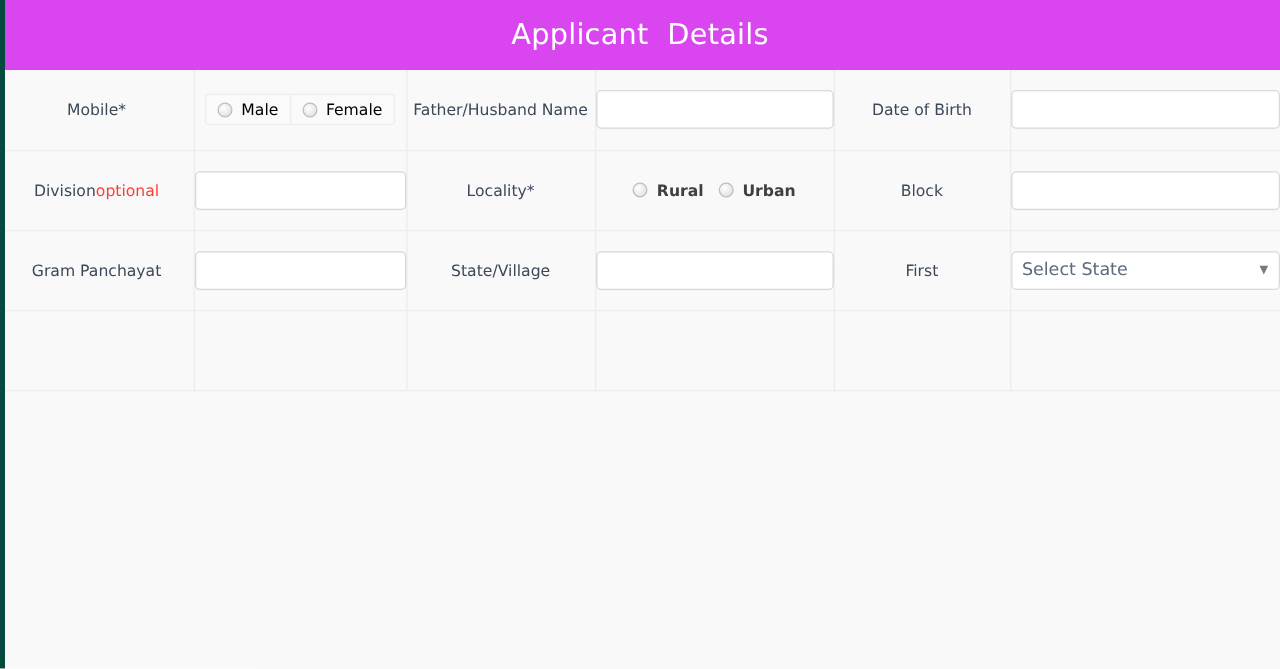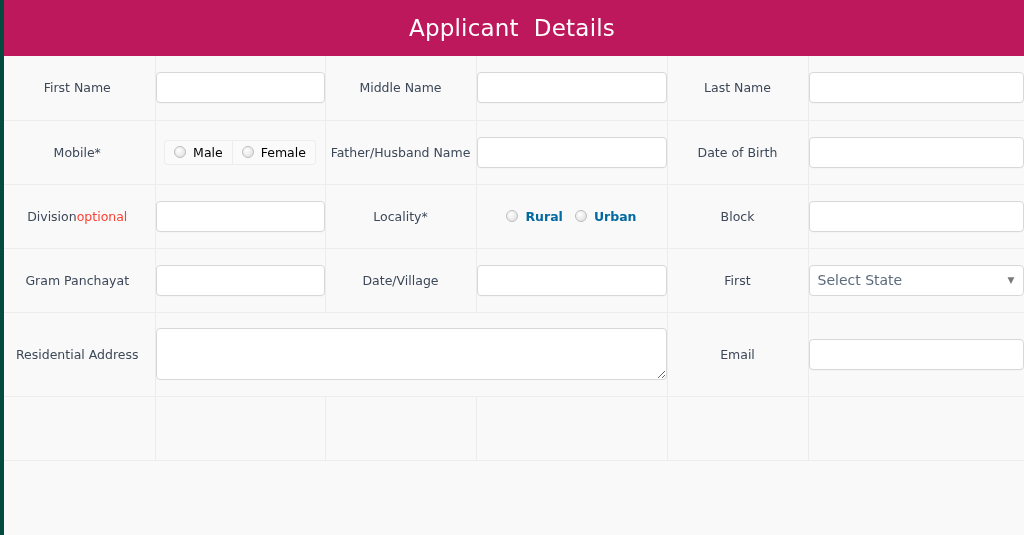--- a/index.html
+++ b/index.html
@@ -24,21 +24,21 @@
     position: absolute;
     left: 0; top: 0;
     width: 4px;
     height: 535px;
     background: #044a3f;
     z-index: 5;
   }
 
   #panel-header {
     height: 56px;
-    background: #be185d;
+    background: #d946ef;
     color: #ffffff;
     display: flex;
     align-items: center;
     justify-content: center;
     font-size: 23px;
     font-weight: 400;
     letter-spacing: 0.2px;
     white-space: pre;
   }
 
@@ -144,21 +144,21 @@
     border-radius: 50%;
     border: 1px solid #bdbdbd;
     background: radial-gradient(circle at 38% 35%, #ffffff 0%, #e3e3e3 75%);
     flex: 0 0 auto;
   }
   .radio-lbl {
     font-size: 12.5px;
     color: #000000;
     white-space: nowrap;
   }
-  .radio-lbl.bold { font-weight: bold; color: #0369a1; }
+  .radio-lbl.bold { font-weight: bold; color: #404040; }
 
   .center-cell { text-align: center; }
 </style>
 </head>
 <body>
 
 <div id="app">
 
   <div id="left-rail"></div>
 
@@ -168,34 +168,20 @@
     <colgroup>
       <col style="width:155px">
         <col style="width:170px">
       <col style="width:151px">
         <col style="width:191px">
       <col style="width:141px">
         <col style="width:216px">
     </colgroup>
     <tbody>
 
-      <tr>
-        <td class="lbl">First Name</td>
-        <td class="fld">
-          <input class="txt" type="text" placeholder="" style="">
-        </td>
-        <td class="lbl">Middle Name</td>
-        <td class="fld">
-          <input class="txt" type="text" placeholder="" style="">
-        </td>
-        <td class="lbl">Last Name</td>
-        <td class="fld">
-          <input class="txt" type="text" placeholder="" style="">
-        </td>
-      </tr>
 
       <tr>
         <td class="lbl">Mobile*</td>
         <td class="fld center-cell">
           <span class="radio-group">
             <span class="radio-opt">
               <span class="radio-dot"></span>
               <span class="radio-lbl">Male</span>
             </span>
             <span class="radio-opt">
@@ -237,43 +223,33 @@
         <td class="fld">
           <input class="txt" type="text" placeholder="" style="">
         </td>
       </tr>
 
       <tr>
         <td class="lbl">Gram Panchayat</td>
         <td class="fld">
           <input class="txt" type="text" placeholder="" style="">
         </td>
-        <td class="lbl">Date/Village</td>
+        <td class="lbl">State/Village</td>
         <td class="fld">
           <input class="txt" type="text" placeholder="" style="">
         </td>
         <td class="lbl">First</td>
         <td class="fld">
           <div class="sel">
             <span>Select State</span>
             <span class="caret">▼</span>
           </div>
         </td>
       </tr>
 
-      <tr class="tall">
-        <td class="lbl">Residential Address</td>
-        <td class="fld" colspan="3">
-          <textarea class="ta" placeholder="" style=""></textarea>
-        </td>
-        <td class="lbl">Email</td>
-        <td class="fld">
-          <input class="txt" type="text" placeholder="" style="">
-        </td>
-      </tr>
 
 
       <tr>
         <td></td>
         <td></td>
         <td></td>
         <td></td>
         <td></td>
         <td></td>
       </tr>

